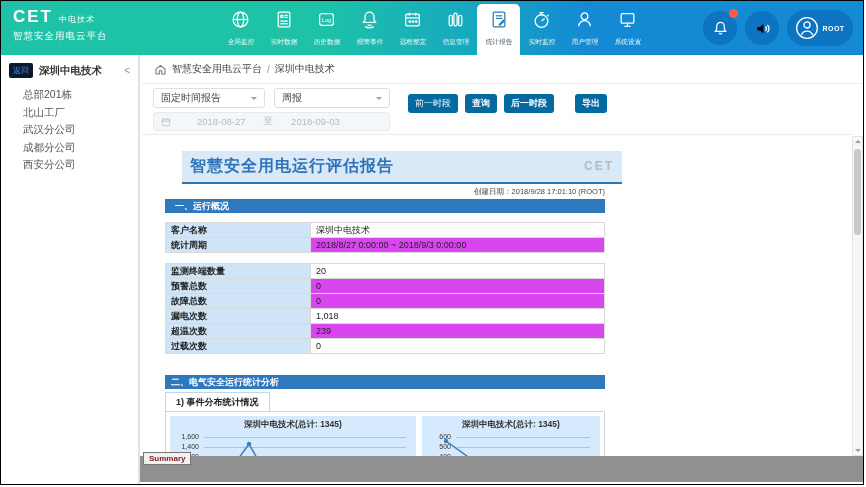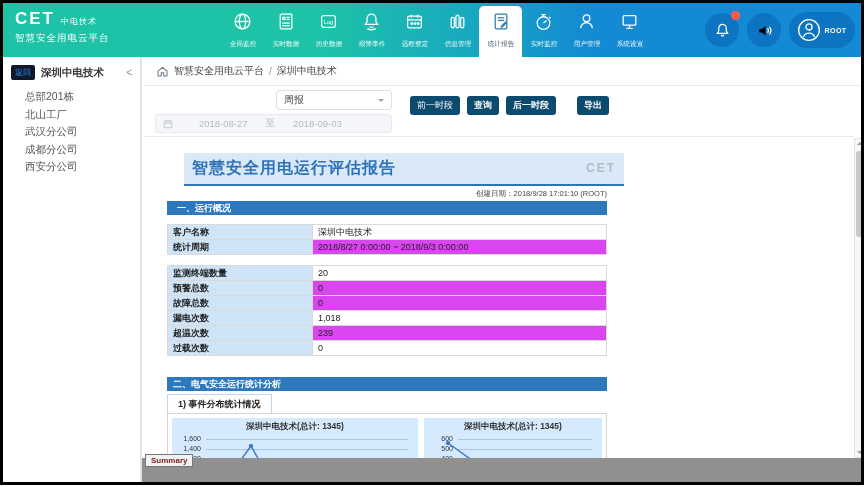--- a/index.html
+++ b/index.html
@@ -1,17 +1,17 @@
 <!DOCTYPE html>
 <html><head>
 <meta charset="utf-8">
 <style>
   * { margin:0; padding:0; box-sizing:border-box; }
   html,body { width:866px; height:487px; background:#fff; font-family:"Liberation Sans", sans-serif; }
-  .frame { position:relative; width:864px; height:485px; border:3px solid #000000; overflow:hidden; background:#fff; }
+  .frame { position:relative; width:864px; height:485px; border:1px solid #000000; overflow:hidden; background:#fff; }
 
   
   .topbar { position:absolute; left:0; top:0; width:864px; height:54px;
     background:linear-gradient(90deg,#1ec3a7 0%,#1ec3a7 36%,#17a9bf 54%,#1489d4 68%,#1489d4 100%); }
   .logo { position:absolute; left:12px; top:8px; color:#fff; }
   .logo-row { display:flex; align-items:flex-end; }
   .logo-brand { font-size:17px; font-weight:900; letter-spacing:2px; line-height:16px; }
   .logo-cn { font-size:8px; margin-left:6px; line-height:11px; letter-spacing:1px; }
   .logo-sub { font-size:9.5px; margin-top:5px; letter-spacing:1px; }
 
@@ -56,21 +56,21 @@
   .dd .caret { margin-left:auto; width:0; height:0; border:3.5px solid transparent; border-top-color:#9aa2ad; margin-top:4px; }
   .dd1 { left:11px; top:4px; width:112px; }
   .dd2 { left:132px; top:4px; width:116px; }
   .daterange { position:absolute; left:11px; top:28px; width:237px; height:19px; background:#f4f6f9;
     border:1px solid #e6eaf0; border-radius:3px; display:flex; align-items:center; font-size:9.5px; color:#b4bac4; }
   .daterange svg { width:10px; height:10px; stroke:#c0c5cd; fill:none; stroke-width:1.2; margin:0 0 0 7px; }
   .d-start { margin-left:26px; cursor:text; }
   .d-mid { margin:0 18px; }
   .d-end { cursor:text; }
   .btns { position:absolute; left:266px; top:10px; display:flex; align-items:center; }
-  .btn { background:#0c4a6e; color:#fff; border:none; border-radius:3px; font-size:9px;
+  .btn { background:#0369a1; color:#fff; border:none; border-radius:3px; font-size:9px;
     padding:5px 7px; line-height:1; cursor:pointer; font-family:inherit; }
   .btn + .btn { margin-left:7px;font-weight:bold; }
   .btn.export { margin-left:21px; }
 
   
   .viewport { position:absolute; left:141px; top:133px; width:710px; height:322px; background:#fff;
     border-top:1px solid #ebebeb; overflow:hidden; }
   .doc { position:absolute; left:23px; top:0; width:440px; }
   .rtitle { position:absolute; left:17px; top:16px; width:440px; height:33px; background:#d9e9f7;
     border-bottom:2px solid #2e75b6; }
@@ -258,20 +258,24 @@
   <div class="breadcrumb">
     <svg viewBox="0 0 16 16">
         <path d="M2.5 7.5 L8 3 l5.5 4.5 V13.5 h-4 v-4 h-3 v4 h-4 z"></path>
       </svg>
     <span class="crumb">智慧安全用电云平台</span>
     <span class="crumb-sep">/</span>
     <span class="crumb">深圳中电技术</span>
   </div>
 
   <div class="filterbar">
+    <div class="dd dd1">
+      <span>固定时间报告</span>
+      <span class="caret"></span>
+    </div>
     <div class="dd dd2">
       <span>周报</span>
       <span class="caret"></span>
     </div>
     <div class="daterange">
       <svg viewBox="0 0 12 12">
           <rect x="1.5" y="2.5" width="9" height="8" rx="1"></rect>
           <line x1="4" y1="1.5" x2="4" y2="3.5"></line>
           <line x1="8" y1="1.5" x2="8" y2="3.5"></line>
           <line x1="1.5" y1="5" x2="10.5" y2="5"></line>

